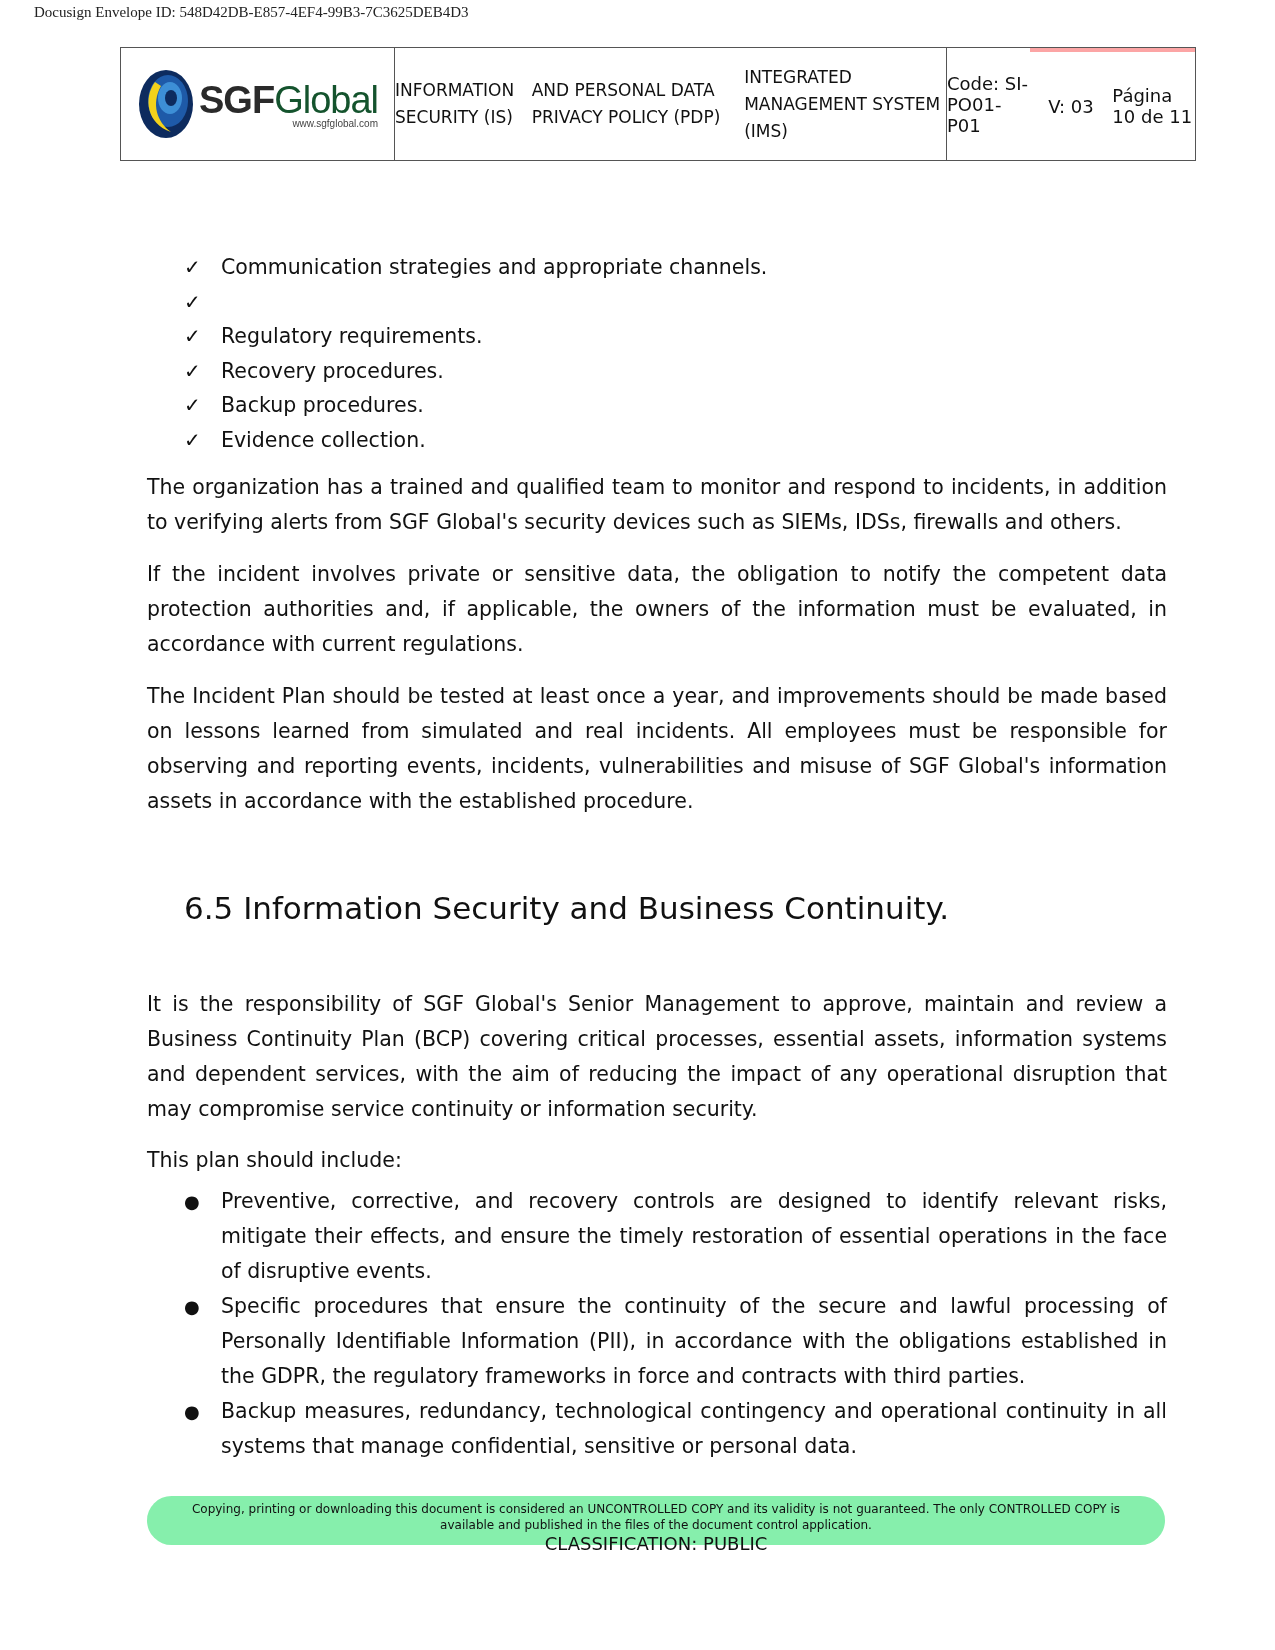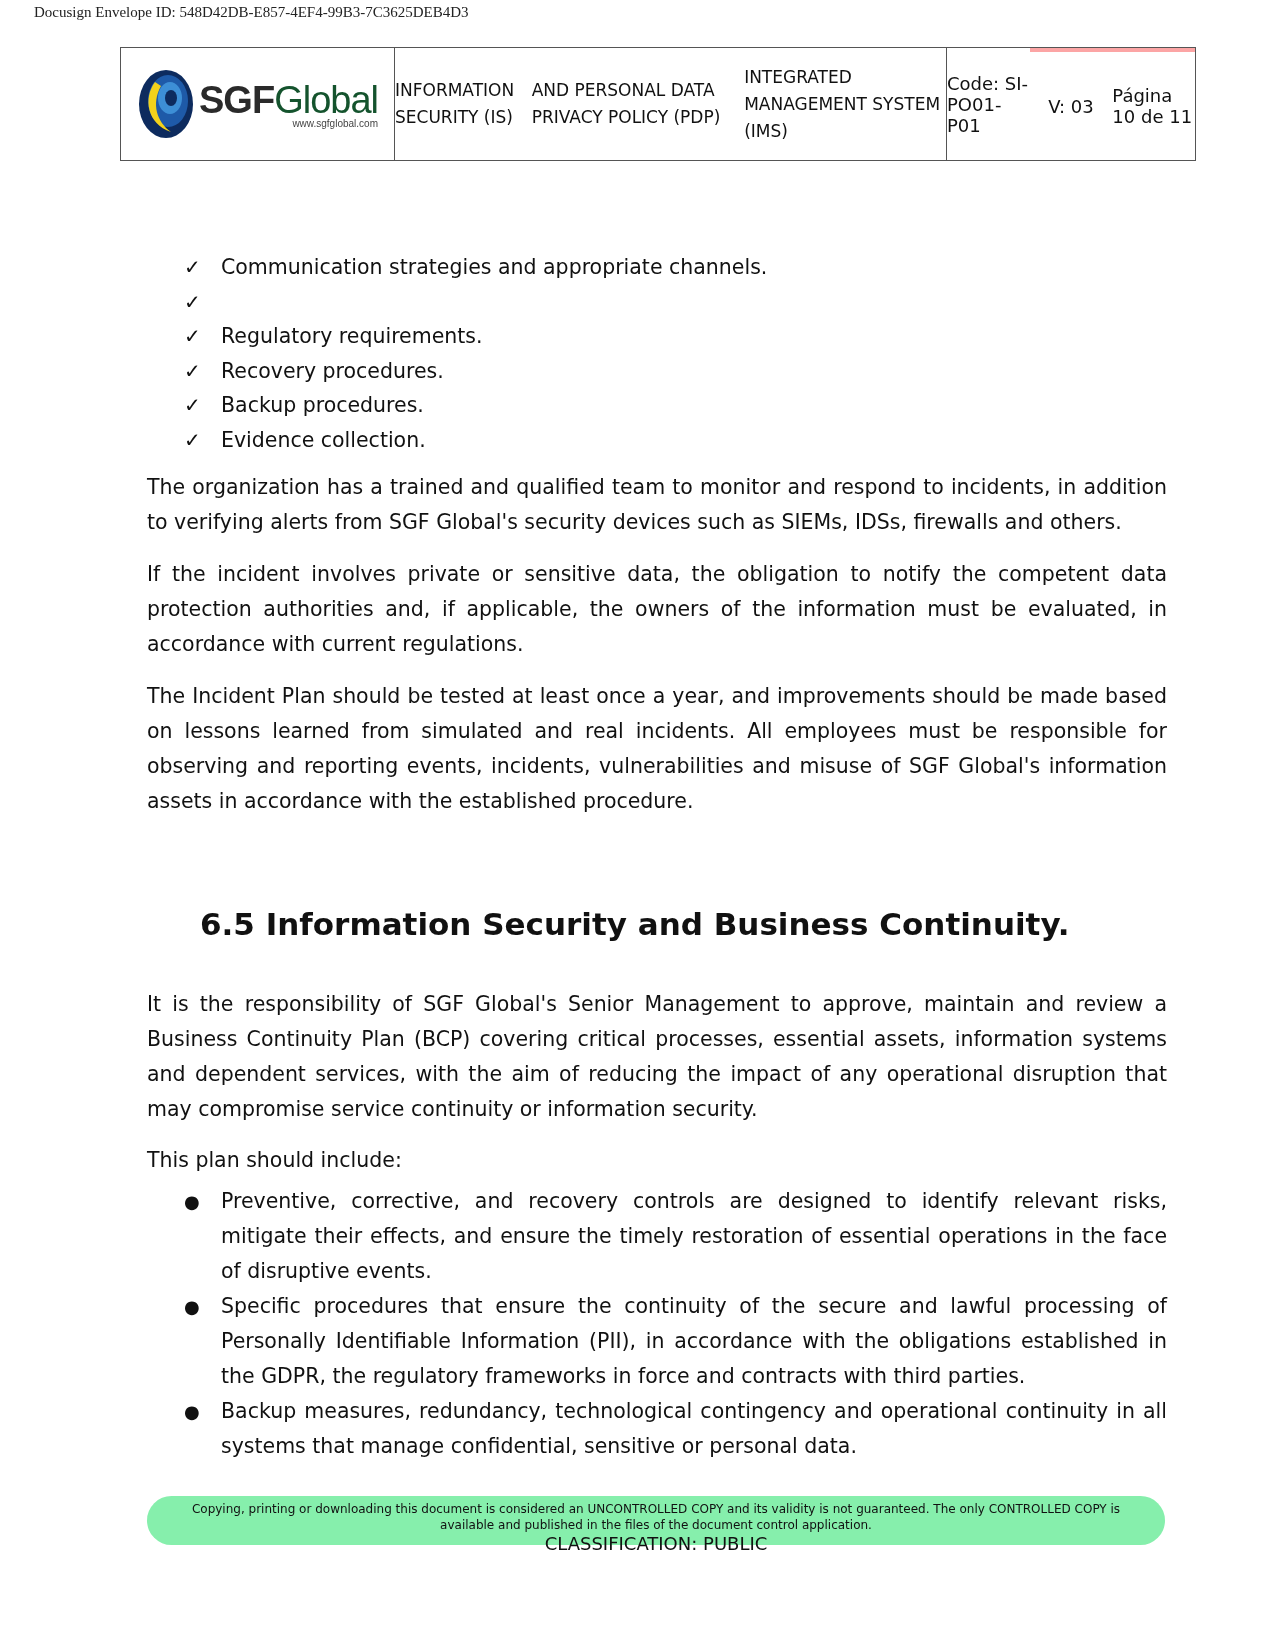--- a/index.html
+++ b/index.html
@@ -16,21 +16,21 @@
     .logo-text { display: flex; flex-direction: column; align-items: flex-end; }
     .logo-word { font-size: 38px; letter-spacing: -1px; line-height: 40px; }
     .logo-sgf { font-weight: bold; color: #2a2a2a; }
     .logo-global { color: #14532d; font-weight: normal; }
     .logo-url { font-size: 10px; color: #444; margin-top: -2px; }
     .content { position: absolute; left: 147px; width: 1020px; font-family: "DejaVu Sans", sans-serif; font-size: 20.5px; color: #111; }
     .check-list { position: absolute; left: 184px; top: 250px; margin: 0; padding: 0; list-style: none; font-family: "DejaVu Sans", sans-serif; font-size: 20.5px; }
     .check-list li { height: 34.6px; line-height: 34.6px; display: flex; }
     .check-icon { width: 37px; font-size: 20px; }
     .para { text-align: justify; line-height: 35px; margin: 0; }
-    .heading { position: absolute; left: 184px; top: 890px; font-family: "DejaVu Sans", sans-serif; font-size: 31px; font-weight: bold; margin: 16px; color: #111; }
+    .heading { position: absolute; left: 184px; top: 890px; font-family: "DejaVu Sans", sans-serif; font-size: 31px; font-weight: normal; margin: 0; color: #111; }
     .bullet-list { position: absolute; left: 184px; top: 1184px; width: 983px; margin: 0; padding: 0; list-style: none; font-family: "DejaVu Sans", sans-serif; font-size: 20.5px; }
     .bullet-list li { display: flex; line-height: 35px; margin-bottom: 0; }
     .bullet-icon { width: 37px; flex: none; font-size: 18px; }
     .bullet-text { flex: 1; text-align: justify; }
     .footer { position: absolute; left: 147px; top: 1496px; width: 1018px; height: 49px; background: #86efac; border-radius: 30px; text-align: center; font-family: "DejaVu Sans", sans-serif; }
     .footer-note { font-size: 12px; line-height: 16px; padding-top: 5px; color: #111; padding-left: 20px; padding-right: 20px; }
     .footer-class { font-size: 18px; line-height: 22px; color: #111; }
   </style>
 </head>
 <body>

